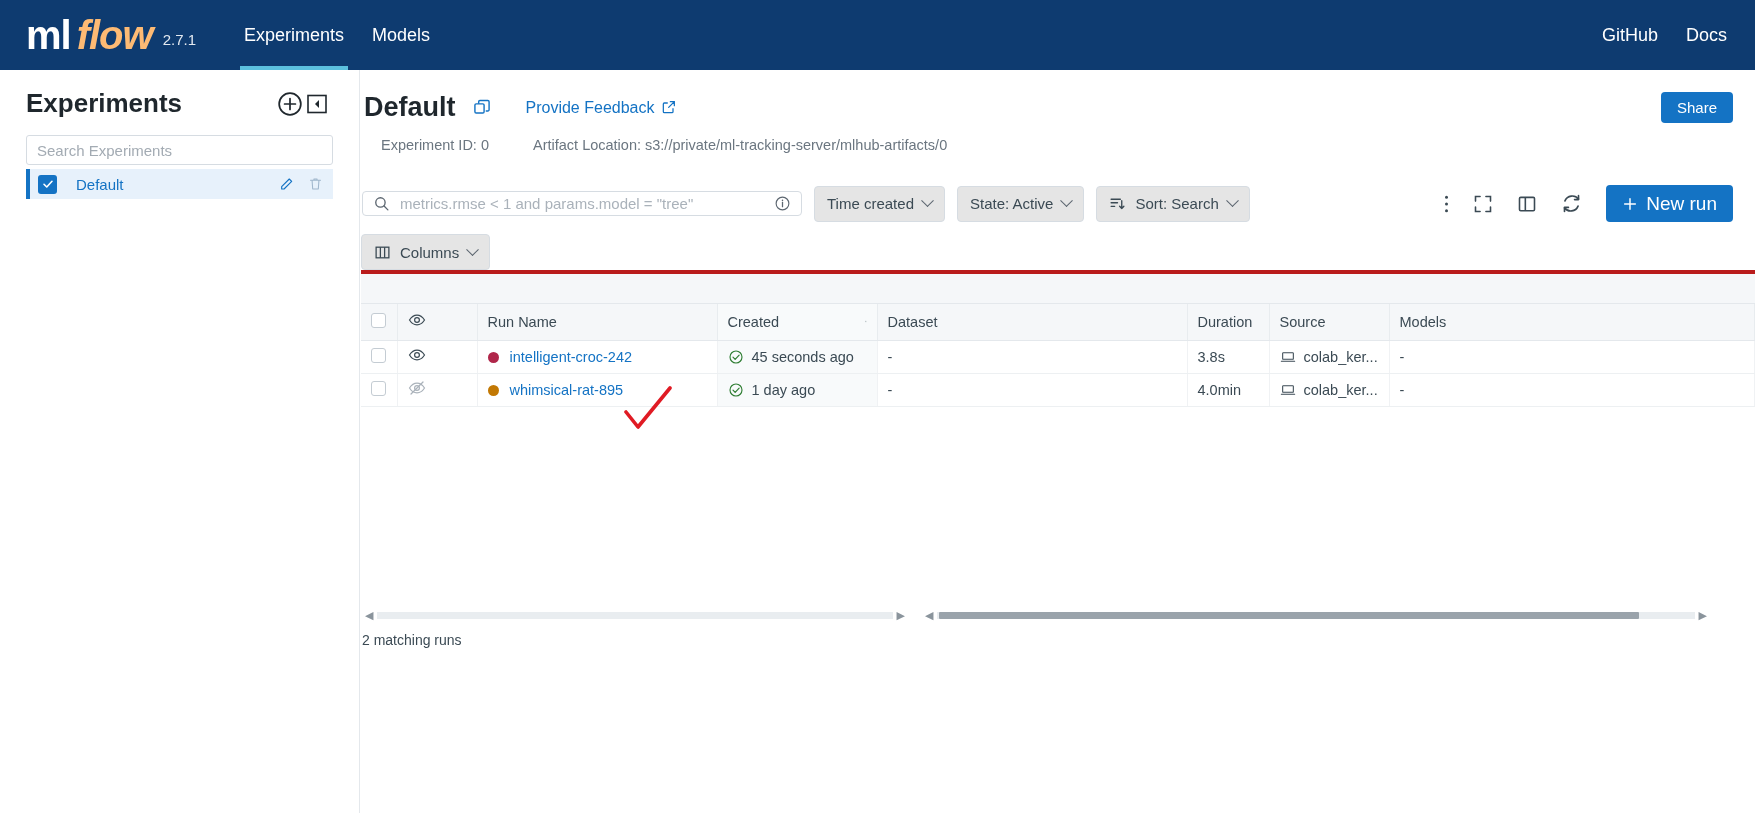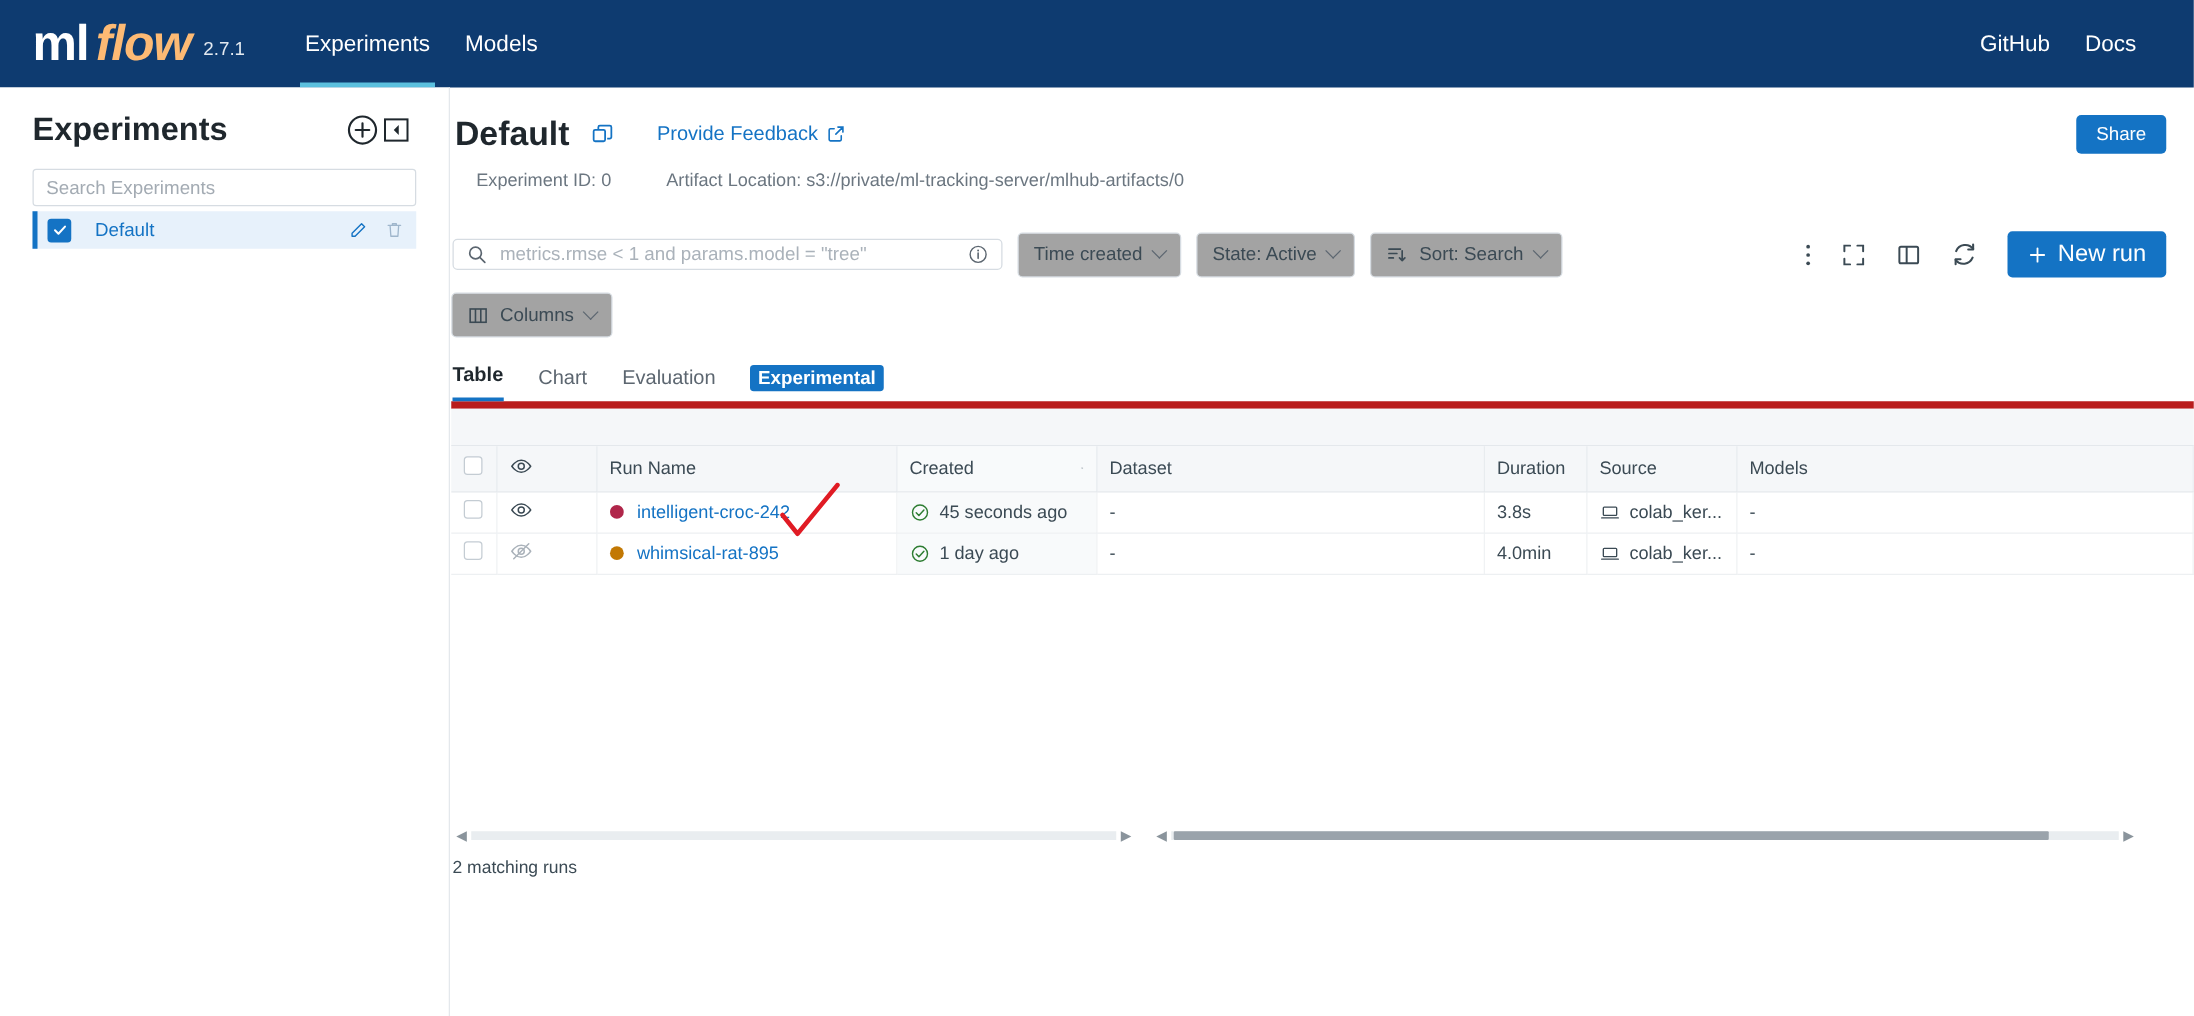--- a/index.html
+++ b/index.html
@@ -10,21 +10,21 @@
     background:#ffffff;
     color:#1f272d;
     overflow:hidden;
     position:relative;
   }
 
   
   .topbar {
     height:70px; background:#0e3b70;
     display:flex; align-items:center;
-    padding:0 46px 0 26px;
+    padding:0 28px 0 26px;
     position:relative;
   }
   .logo-wrap { display:flex; align-items:flex-end; gap:8px; margin-right:34px; }
   .logo-ml { font-size:40px; font-weight:700; color:#ffffff; letter-spacing:-1px; line-height:36px; }
   .logo-flow { font-size:40px; font-weight:700; font-style:italic; color:#fdba74; letter-spacing:-1px; line-height:36px; margin-left:-2px;}
   .logo-ver { font-size:15px; color:#e3e9f0; margin-bottom:5px; margin-left:2px; }
   .nav-links { display:flex; align-items:center; height:70px; }
   .nav-item {
     color:#ffffff; font-size:18px; padding:0 14px;
     height:70px; display:flex; align-items:center; cursor:pointer;
@@ -84,21 +84,21 @@
   .desc-edit { font-size:14.5px; color:#1473c4; cursor:pointer; }
 
   
   .controls { margin-top:32px; display:flex; align-items:center; gap:12px; padding-left:1px; }
   .searchbox {
     width:440px; height:25px; border:1px solid #d6dce2; border-radius:4px;
     display:flex; align-items:center; padding:0 10px; gap:10px; background:#fff;
   }
   .searchbox .ph { font-size:15px; color:#aab2ba; flex:1; }
   .btn {
-    height:36px; border:1px solid #d6dce2; border-radius:4px; background:#a3a3a3;
+    height:36px; border:1px solid #d6dce2; border-radius:4px; background:#e5e5e5;
     display:inline-flex; align-items:center; gap:9px; padding:0 12px;
     font-size:15px; color:#3b4a54; cursor:pointer;
   }
   .chev { width:9px; height:9px; border-right:1.7px solid #5c6670; border-bottom:1.7px solid #5c6670;
           transform:rotate(45deg) translate(-2px,-2px); }
   .icon-tools { margin-left:auto; display:flex; align-items:center; gap:24px; padding-right:22px; }
   .tool { cursor:pointer; display:flex; align-items:center; }
   .newrun {
     background:#1473c4; color:#fff; border:none; border-radius:4px;
     height:37px; padding:0 16px; font-size:19px; display:inline-flex;
@@ -109,21 +109,21 @@
   
   .tabs { display:flex; align-items:center; gap:28px; margin-top:22px; padding-left:1px; }
   .tab { font-size:16px; color:#5c6670; padding-bottom:8px; cursor:pointer; }
   .tab.active { color:#1f272d; font-weight:700; border-bottom:3px solid #1473c4; }
   .badge-exp {
     background:#1473c4; color:#fff; font-size:15px; font-weight:700;
     padding:2px 6px; border-radius:3px; margin-bottom:8px; cursor:pointer;
   }
 
   
-  .tbl-wrap { margin-top:0px; border-top:6px solid #b91c1c; }
+  .tbl-wrap { margin-top:0px; border-top:4px solid #b91c1c; }
   .tbl-spacer { height:30px; background:#f5f7f9; border-bottom:1px solid #e4e8ec; }
   table { border-collapse:collapse; width:1393px; table-layout:fixed; }
   thead th {
     background:#f5f7f9; text-align:left; font-weight:400;
     font-size:14.5px; color:#3b4a54; height:36px; padding:0 10px;
     border-bottom:1px solid #e4e8ec; border-right:1px solid #e8ecef;
   }
   tbody td {
     height:33px; font-size:14.5px; color:#3b4a54; padding:0 10px;
     border-bottom:1px solid #edf0f2; border-right:1px solid #f0f2f4;
@@ -304,26 +304,20 @@
     <div class="btn">
       <svg width="17" height="17" viewBox="0 0 24 24">
         <rect x="3" y="4.5" width="18" height="15" fill="none" stroke="#3b4a54" stroke-width="1.8"></rect>
         <path d="M9 4.5v15M15 4.5v15" stroke="#3b4a54" stroke-width="1.8"></path>
       </svg>
       <span>Columns</span>
       <span class="chev"></span>
     </div>
   </div>
 
-  <div class="tabs">
-    <div class="tab active">Table</div>
-    <div class="tab">Chart</div>
-    <div class="tab">Evaluation</div>
-    <div class="badge-exp">Experimental</div>
-  </div>
 
   <div class="tbl-wrap">
     <div class="tbl-spacer"></div>
     <table>
       <colgroup>
         <col style="width:36px">
           <col style="width:80px">
           <col style="width:240px">
         <col style="width:160px">
           <col style="width:310px">

